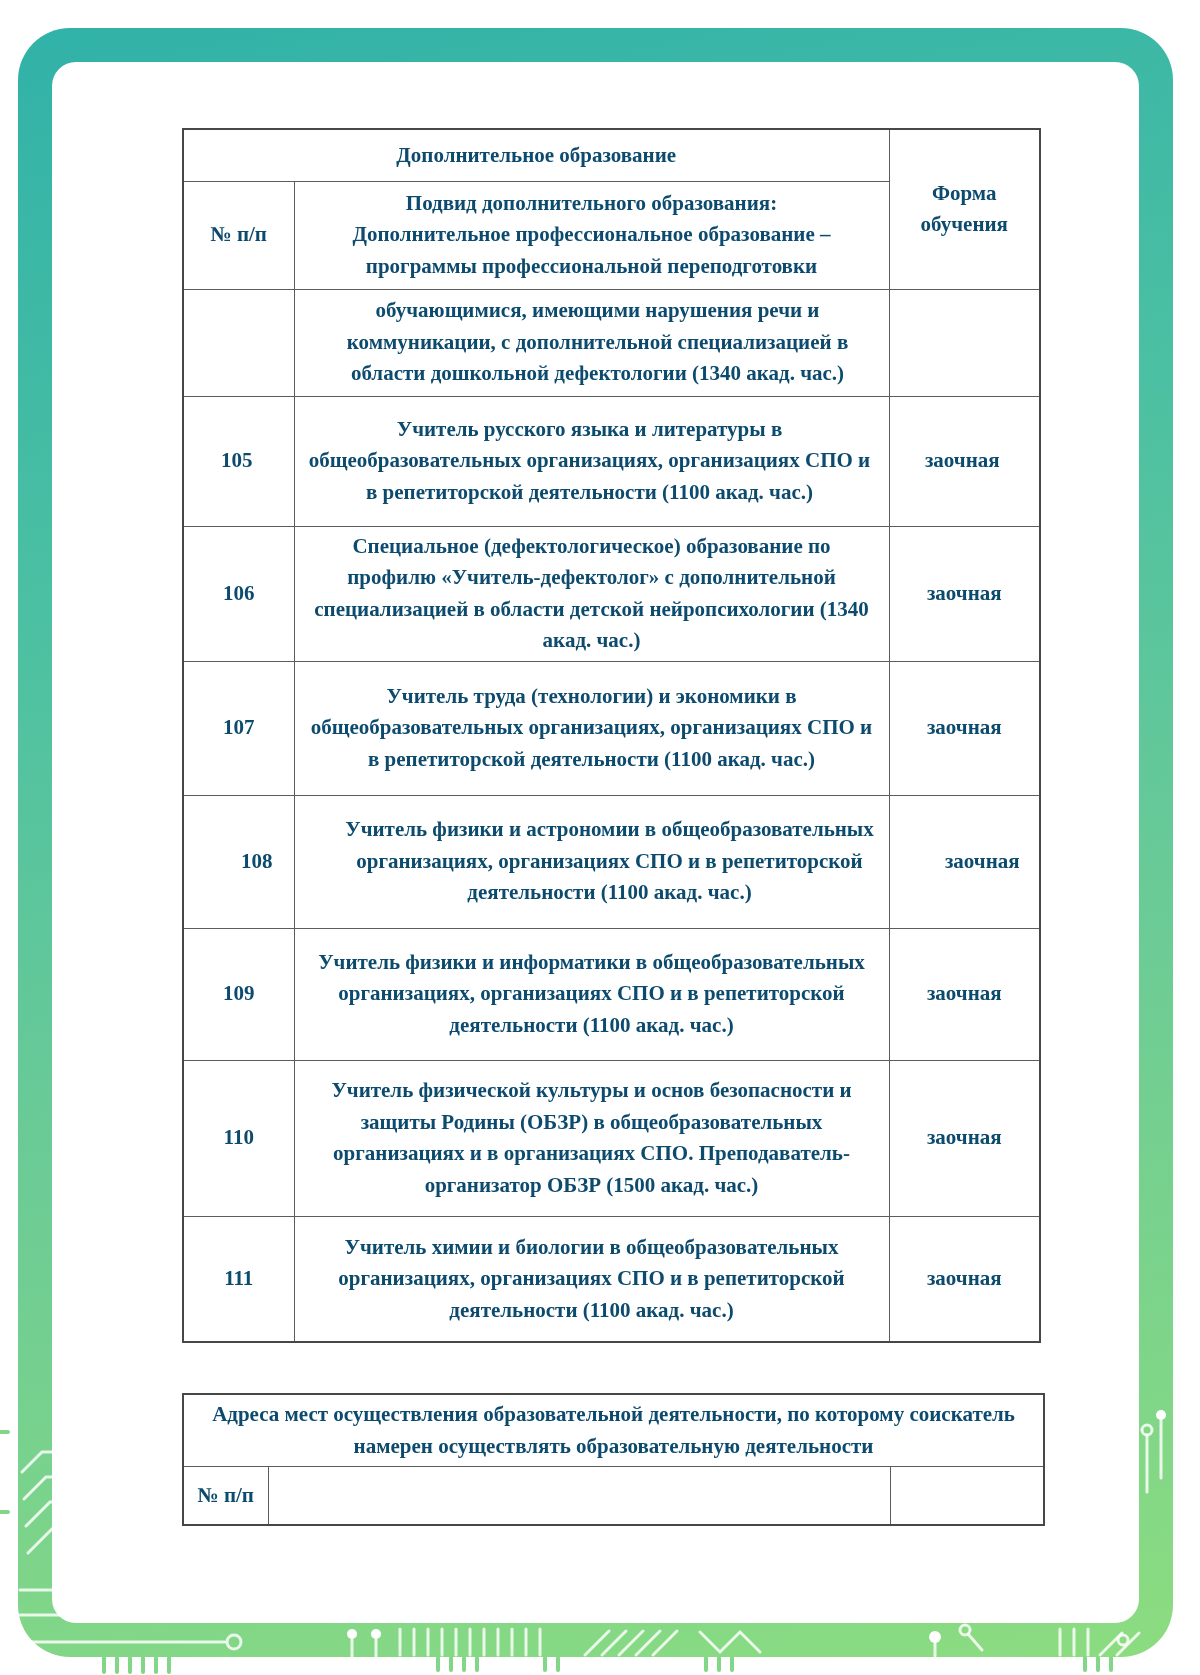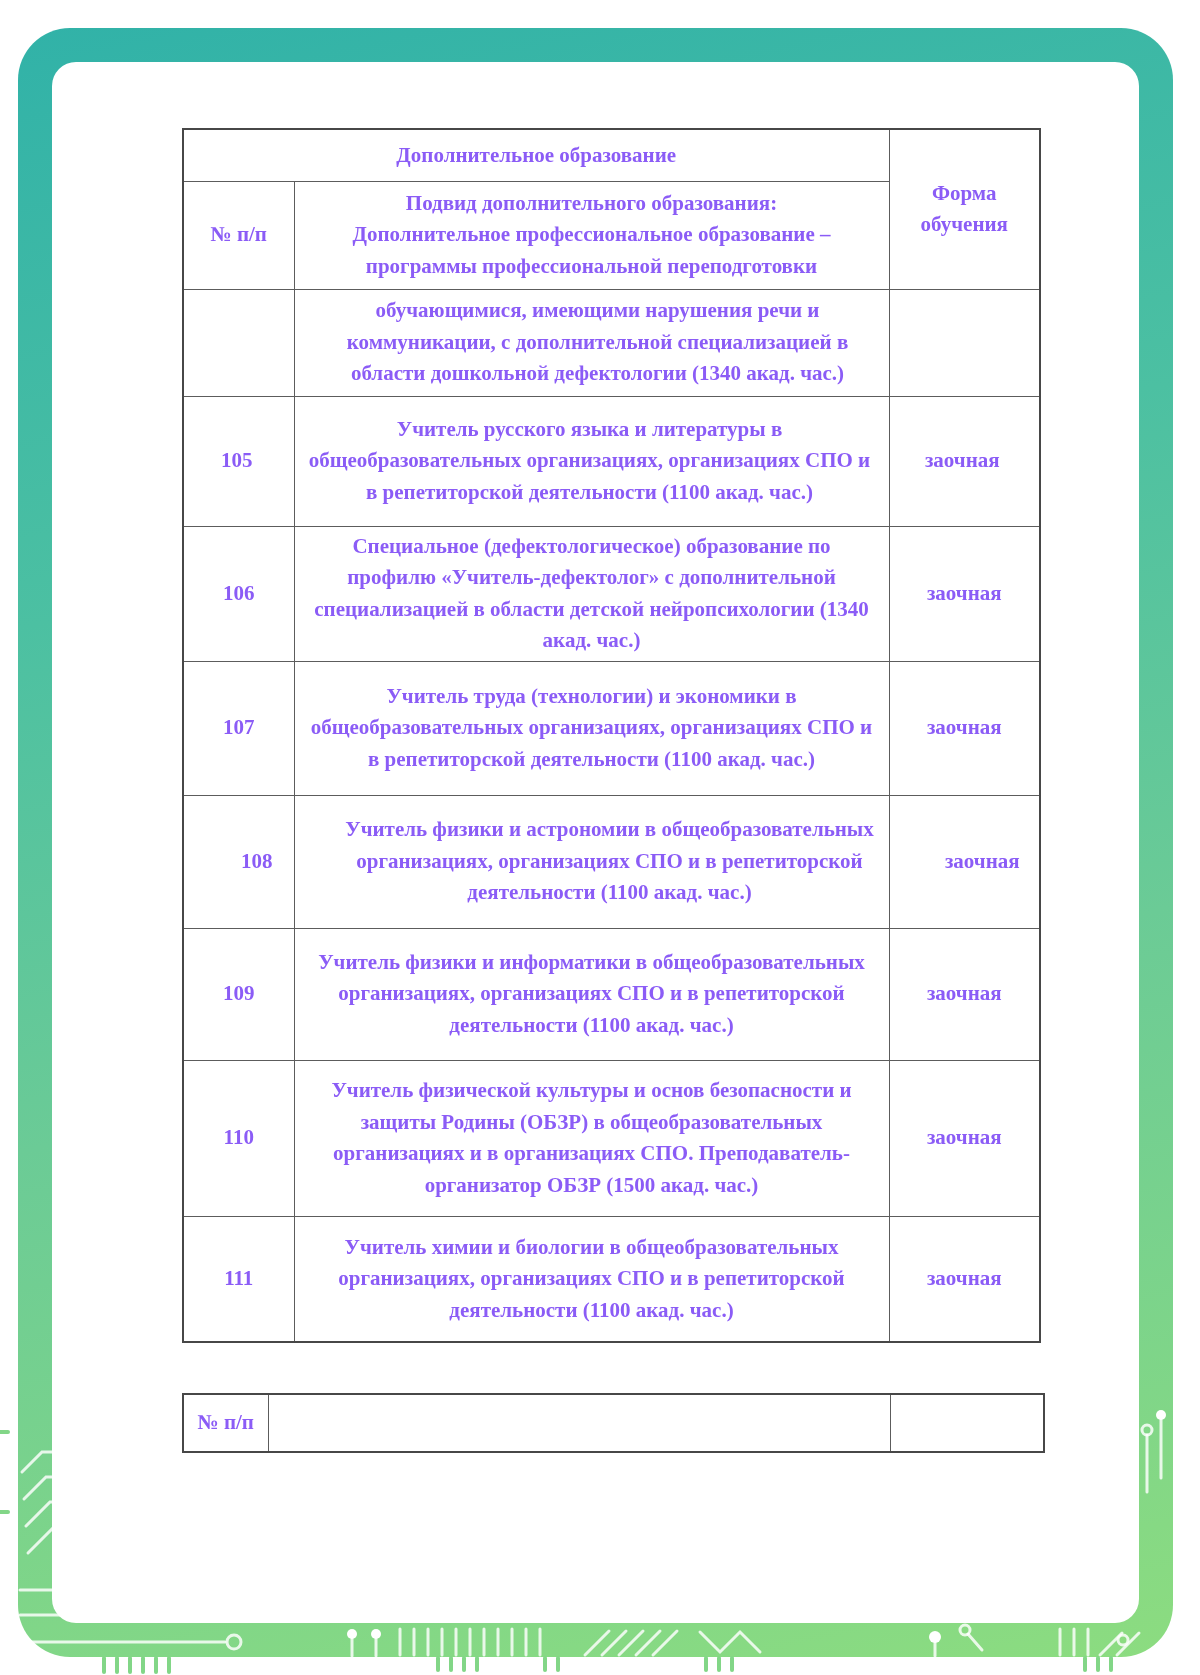--- a/index.html
+++ b/index.html
@@ -41,21 +41,21 @@
   .doc-table {
     position: absolute;
     border-collapse: collapse;
     table-layout: fixed;
     z-index: 3;
     border: 2px solid #474747;
   }
   .doc-table td {
     border: 1px solid #5c5c5c;
     font-weight: bold;
-    color: #8b5cf6;
+    color: #0c4a6e;
     text-align: center;
     vertical-align: middle;
     padding: 4px 12px;
     line-height: 1.5;
     font-size: 21px;
   }
   .edu-table  { left: 182px; top: 128px;  width: 857px; }
   .addr-table { left: 182px; top: 1393px; width: 861px; }
 
   .edu-table tr.h1 td { height: 52px; }
@@ -224,19 +224,22 @@
   </tbody>
 </table>
 
 <table class="doc-table addr-table">
   <colgroup>
     <col style="width:85px">
       <col style="width:622px">
       <col style="width:154px">
   </colgroup>
   <tbody>
+    <tr class="ah1">
+      <td colspan="3" class="addr-title-cell">Адреса мест осуществления образовательной деятельности, по которому соискатель намерен осуществлять образовательную деятельности</td>
+    </tr>
     <tr class="ah2">
       <td>№ п/п</td>
       <td></td>
       <td></td>
     </tr>
   </tbody>
 </table>
 
 </body></html>

